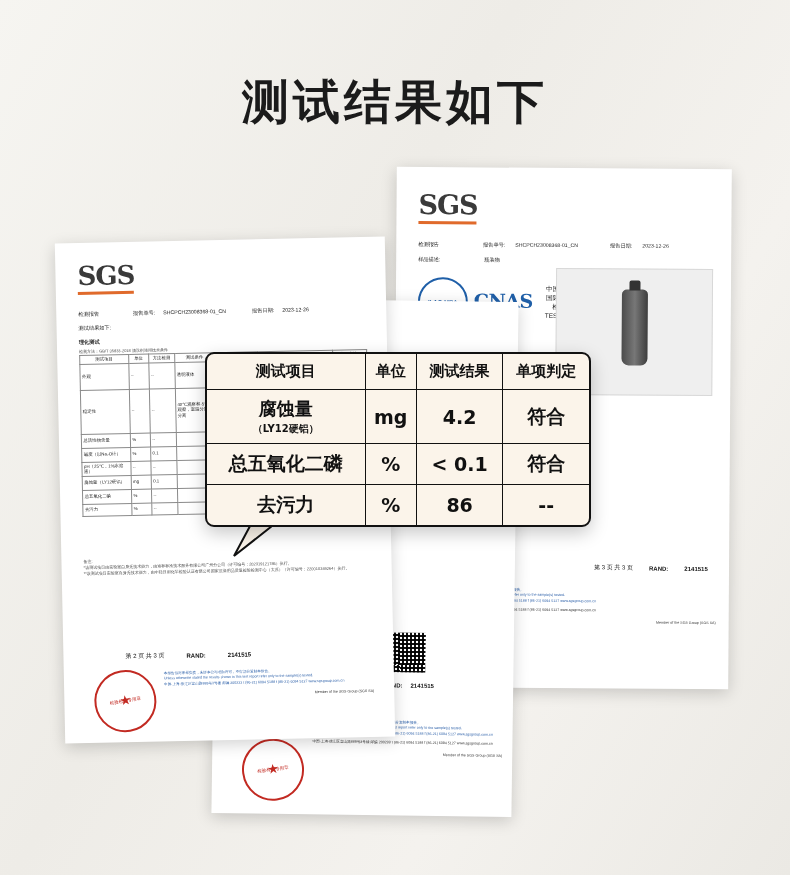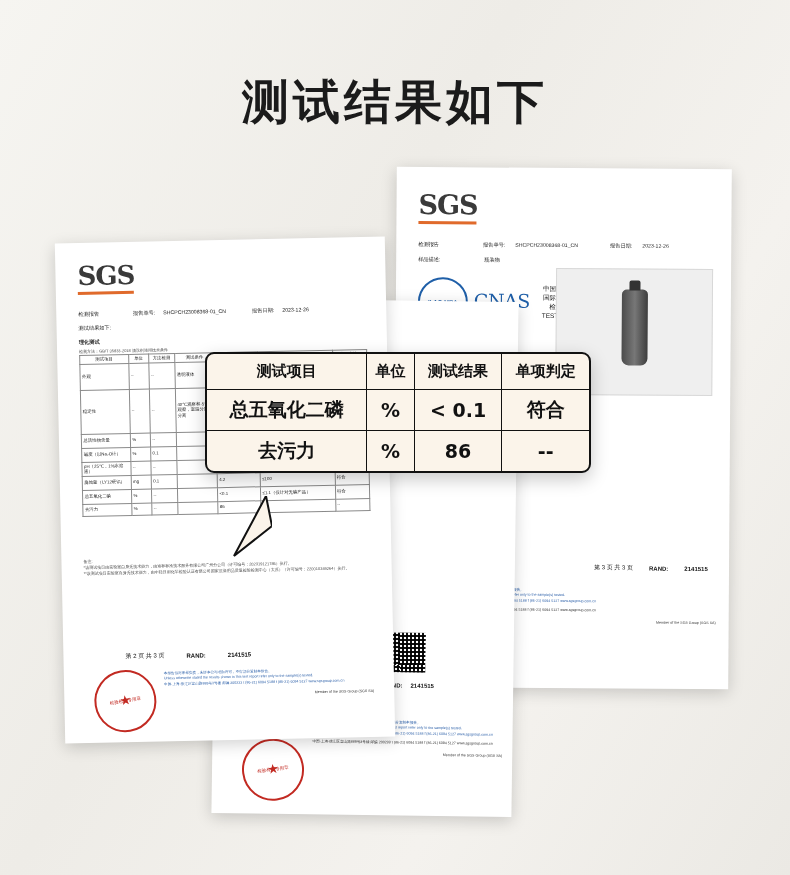--- a/index.html
+++ b/index.html
@@ -79,21 +79,21 @@
   .badge-wrap{display:flex;align-items:center;gap:6px;}
   .circ{
     width:46px;height:46px;border-radius:50%;
     border:2px solid #1f5fa8;
     display:flex;align-items:center;justify-content:center;
     font-size:6px;color:#1f5fa8;font-weight:bold;text-align:center;
     background:#fff;
   }
   .cnas{
     font-family:"DejaVu Serif","Liberation Serif",serif;
-    font-size:19px;color:#1f5fa8;font-weight:normal;letter-spacing:-.5px;text-align:center;
+    font-size:19px;color:#1f5fa8;font-weight:bold;letter-spacing:-.5px;text-align:center;
   }
   .cnas-sub{font-size:4px;color:#1f5fa8;text-align:center;}
   .cn-cert{font-size:6.5px;color:#1a1a1a;line-height:1.35;text-align:center;}
 
   
   .photo-box{
     position:absolute;
     background:#efefef;
     border:1px solid #d8d8d8;
     overflow:hidden;
@@ -403,20 +403,29 @@
 </svg>
 
 <div id="callout">
   <table>
     <tbody>
         <tr class="row-top">
       <th class="outer-l">测试项目</th>
       <th>单位</th>
       <th>测试结果</th>
       <th class="outer-r">单项判定</th>
+    </tr>
+    <tr>
+      <td class="outer-l">
+        <span class="c-name">腐蚀量</span>
+        <span class="sub-small">（LY12硬铝）</span>
+      </td>
+      <td>mg</td>
+      <td>4.2</td>
+      <td class="outer-r">符合</td>
     </tr>
     <tr>
       <td class="outer-l c-name-sm">总五氧化二磷</td>
       <td>%</td>
       <td>&lt; 0.1</td>
       <td class="outer-r">符合</td>
     </tr>
     <tr class="row-bot">
       <td class="outer-l">去污力</td>
       <td>%</td>

